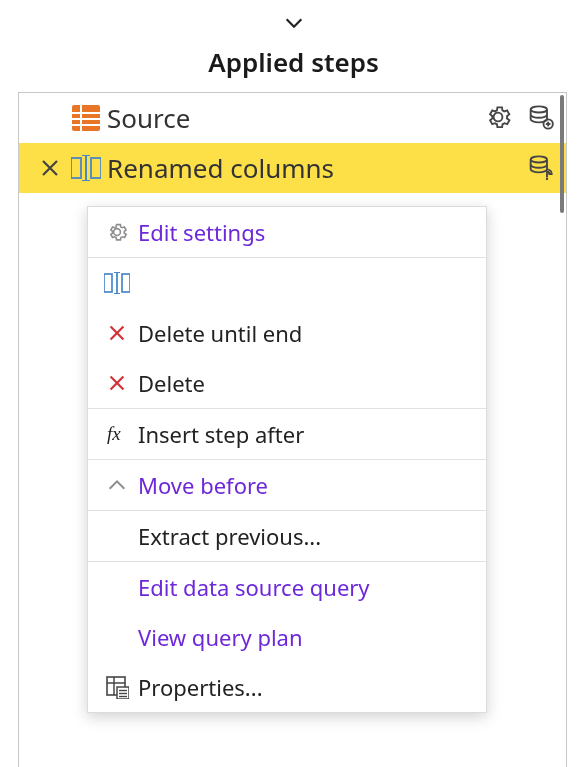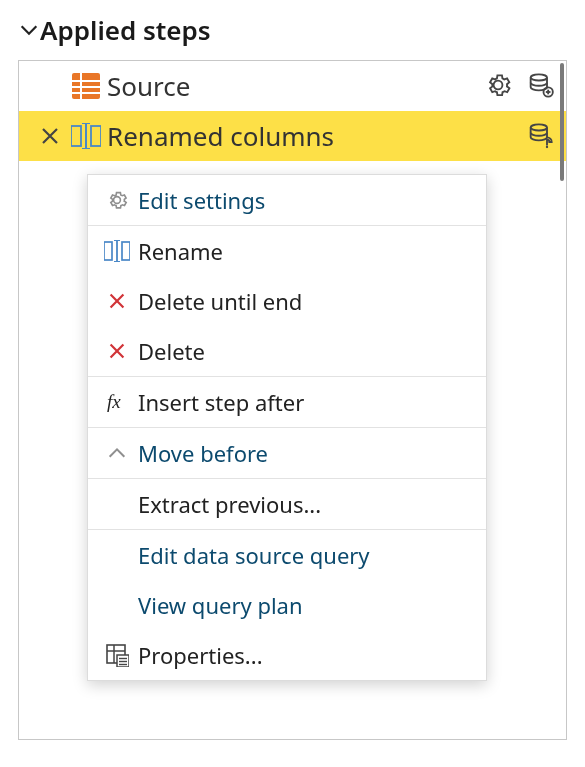--- a/index.html
+++ b/index.html
@@ -7,23 +7,24 @@
       margin:0; padding:0;
       width:585px; height:767px;
       font-family:"Segoe UI","Segoe",system-ui,sans-serif;
       font-size:22px;
       color:#222;
       background:#fff;
       overflow:hidden;
     }
     
     .pane-header {
-      display:flex; align-items:center; 
+      display:flex; align-items:center; gap:10px;
       padding:12px 16px 6px 18px;
       user-select:none;
+      flex-direction:column;
     }
     .pane-title {
       font-size:26px; font-weight:600; color:#1a1a1a;
       letter-spacing:0;
     }
     .chevron-down { width:22px; height:22px; }
 
     
     .steps-panel {
       margin:6px 18px 0 18px;
@@ -61,21 +62,21 @@
     }
     .ctx-item {
       display:flex; align-items:center;
       height:50px;
       padding:0 14px 0 10px;
       font-size:22px;
       color:#222;
       background:#fff;
       position:relative;
     }
-    .ctx-item.disabled { color:#0c4a6e; }
+    .ctx-item.disabled { color:#6d28d9; }
     .ctx-item .ctx-icon { width:38px; display:flex; align-items:center; justify-content:center; }
     .ctx-item .ctx-label { flex:1 1 auto; padding-left:2px; }
     .ctx-sep { height:1px; background:#e2e2e2; margin:0; }
     .highlight-box {
       position:absolute;
       left:-2px; top:-2px; right:-2px; bottom:-2px;
       border:4px solid #d92020;
       pointer-events:none;
     }
     .noicon .ctx-icon { width:38px; }
@@ -167,21 +168,20 @@
     <div class="ctx-sep"></div>
     <div class="ctx-item">
       <span class="ctx-icon">
         <svg width="26" height="22">
           <rect x="0" y="2" width="8" height="18" fill="none" stroke="#4a88c7" stroke-width="1.7"></rect>
           <rect x="18" y="2" width="8" height="18" fill="none" stroke="#4a88c7" stroke-width="1.7"></rect>
           <line x1="13" y1="0" x2="13" y2="22" stroke="#4a88c7" stroke-width="1.8"></line>
           <path d="M10 0 h6 M10 22 h6" stroke="#4a88c7" stroke-width="1.8"></path>
         </svg>
       </span>
-      <span class="ctx-label">Rename</span>
     </div>
     <div class="ctx-item">
       <span class="ctx-icon">
         <svg viewBox="0 0 24 24" width="22" height="22">
           <path d="M5 5 L19 19 M19 5 L5 19" stroke="#d13438" stroke-width="2.4"></path>
         </svg>
       </span>
       <span class="ctx-label">Delete until end</span>
     </div>
     <div class="ctx-item">

